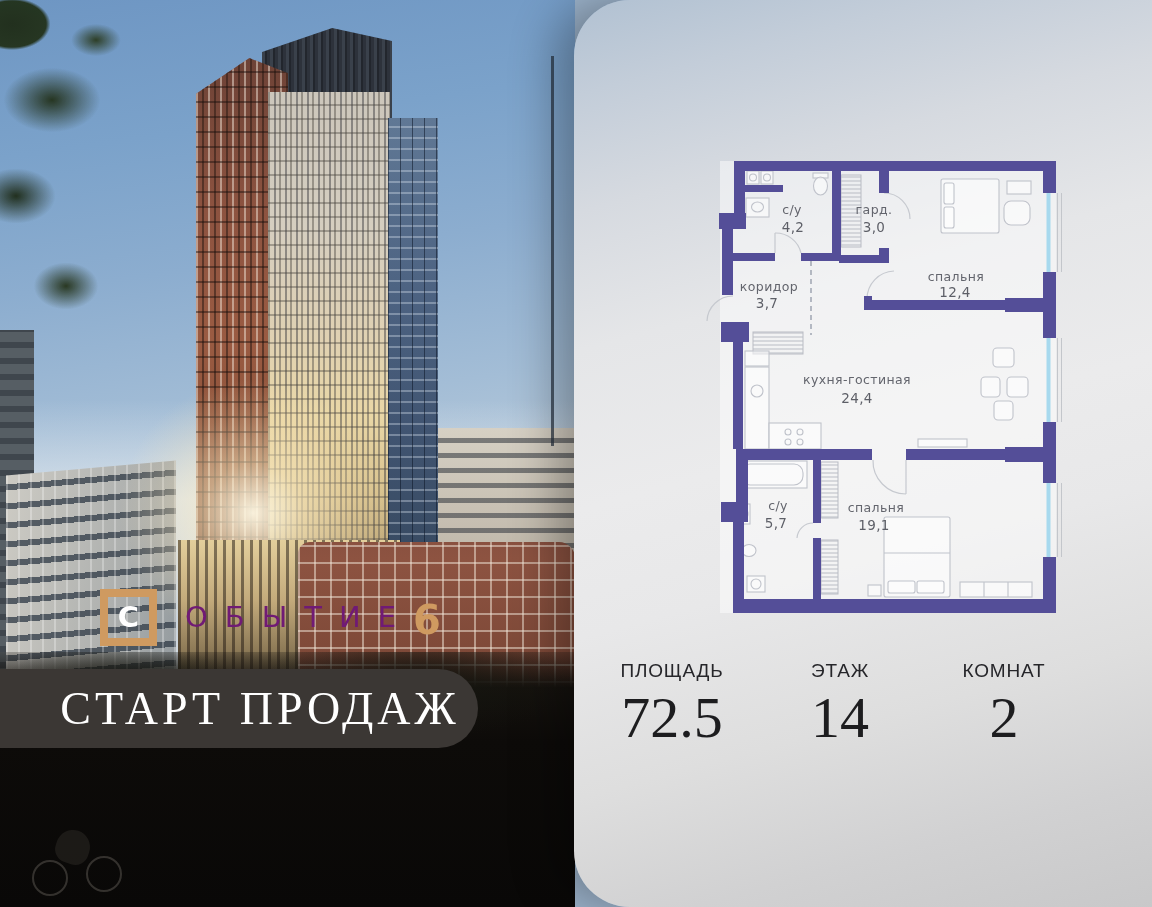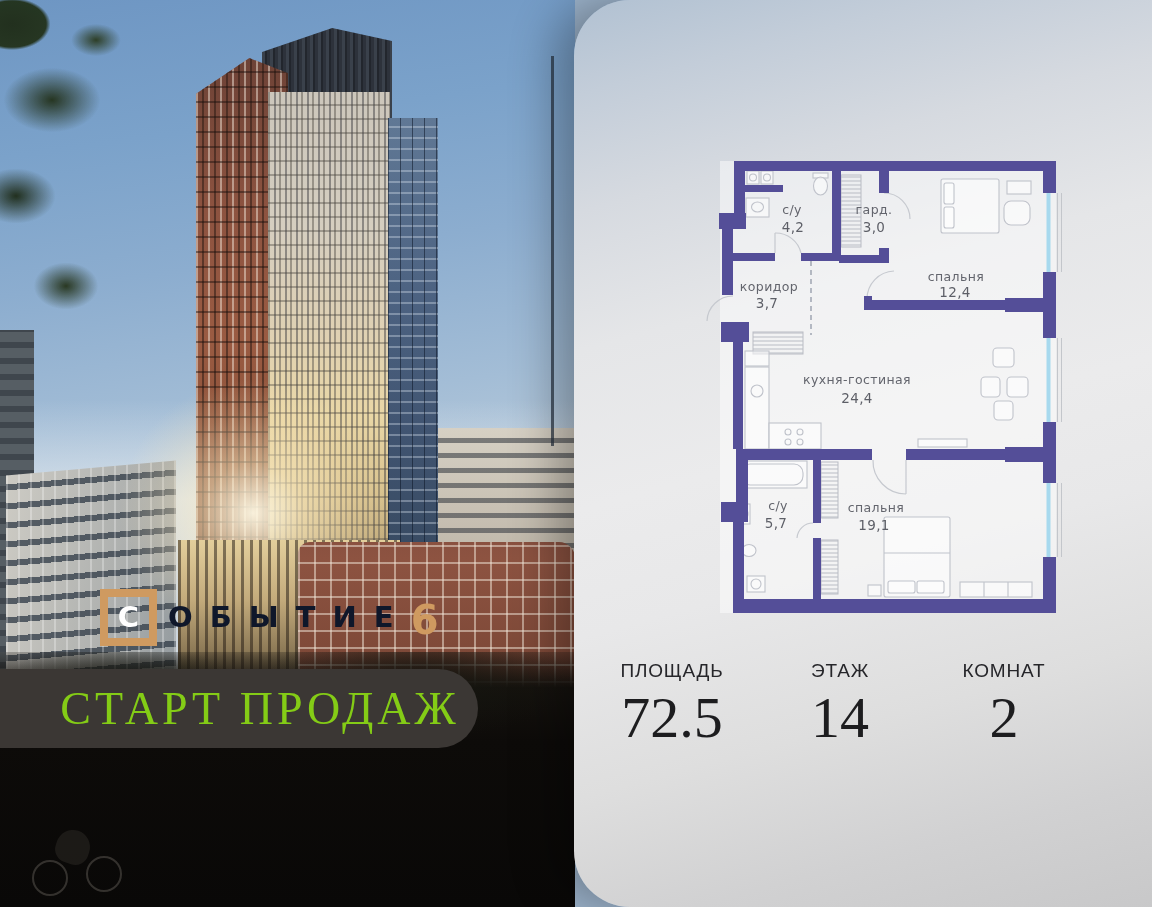--- a/index.html
+++ b/index.html
@@ -71,30 +71,30 @@
   .wheel{position:absolute;width:36px;height:36px;border:2px solid #8d877e;border-radius:50%;}
   .w1{left:4px;top:32px;} .w2{left:58px;top:28px;}
   .rider{position:absolute;left:28px;top:2px;width:34px;height:34px;border-radius:50% 50% 40% 40%;
     background:rgba(90,84,76,.7);transform:rotate(18deg);}
 
   
   .logo{position:absolute;left:100px;top:589px;display:flex;align-items:center;z-index:5;}
   .logo-box{width:57px;height:57px;border:8px solid var(--accent,#cf9a60);display:flex;
     align-items:center;justify-content:center;}
   .logo-c{font-family:"DejaVu Sans",sans-serif;font-weight:800;font-size:29px;color:#fff;line-height:1;}
-  .logo-word{font-family:"DejaVu Sans",sans-serif;font-weight:700;font-size:29px;color:#0f172a;
-    letter-spacing:17px;margin-left:11px;line-height:1;}
+  .logo-word{font-family:"DejaVu Sans",sans-serif;font-weight:400;font-size:29px;color:#701a75;
+    letter-spacing:17px;margin-left:28px;line-height:1;}
   .logo-num{font-family:"DejaVu Sans",sans-serif;font-weight:700;font-size:40px;
     color:var(--accent,#cf9a60);line-height:1;margin-left:0;transform:translateY(2px);}
 
   
   .banner{position:absolute;left:0;top:669px;width:478px;height:79px;background:#3b3734;
     border-radius:0 40px 40px 0;display:flex;align-items:center;justify-content:center;
     padding-left:42px;z-index:6;}
-  .banner-text{font-family:"Liberation Serif",serif;font-size:46px;color:#84cc16;
+  .banner-text{font-family:"Liberation Serif",serif;font-size:46px;color:#ffffff;
     letter-spacing:4px;font-weight:400;white-space:nowrap;}
 
   
   .card{position:absolute;left:558px;top:0;width:594px;height:907px;
     border-radius:56px 0 0 56px;overflow:hidden;
     background:linear-gradient(165deg,#b1c1d2 0%,#c3cdd9 9%,#d6dae0 20%,#e5e6e8 33%,#ebebec 48%,#e8e8e9 60%,#dedede 75%,#d1d1d2 88%,#c8c8c9 100%);
     box-shadow:-20px 0 45px rgba(0,0,0,.30);margin-left:16px;}
 
   .plan{position:absolute;left:130px;top:155px;}
   .wall{fill:var(--wall,#544e98);}

